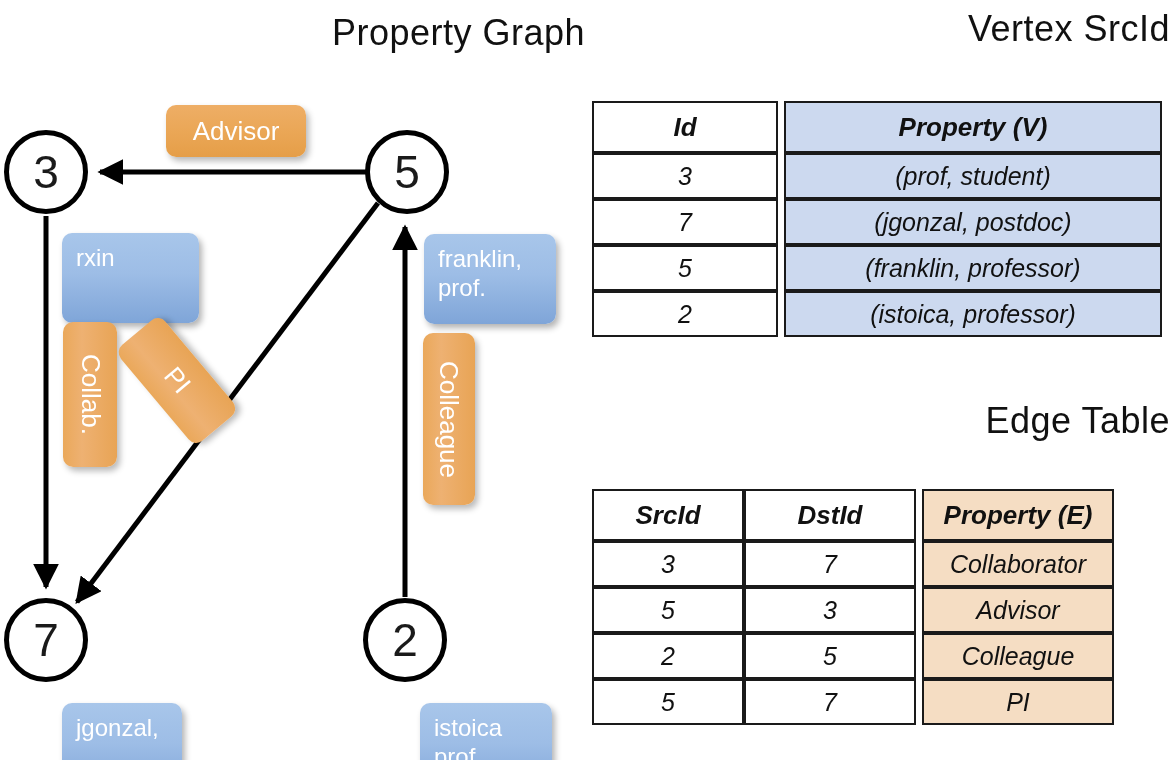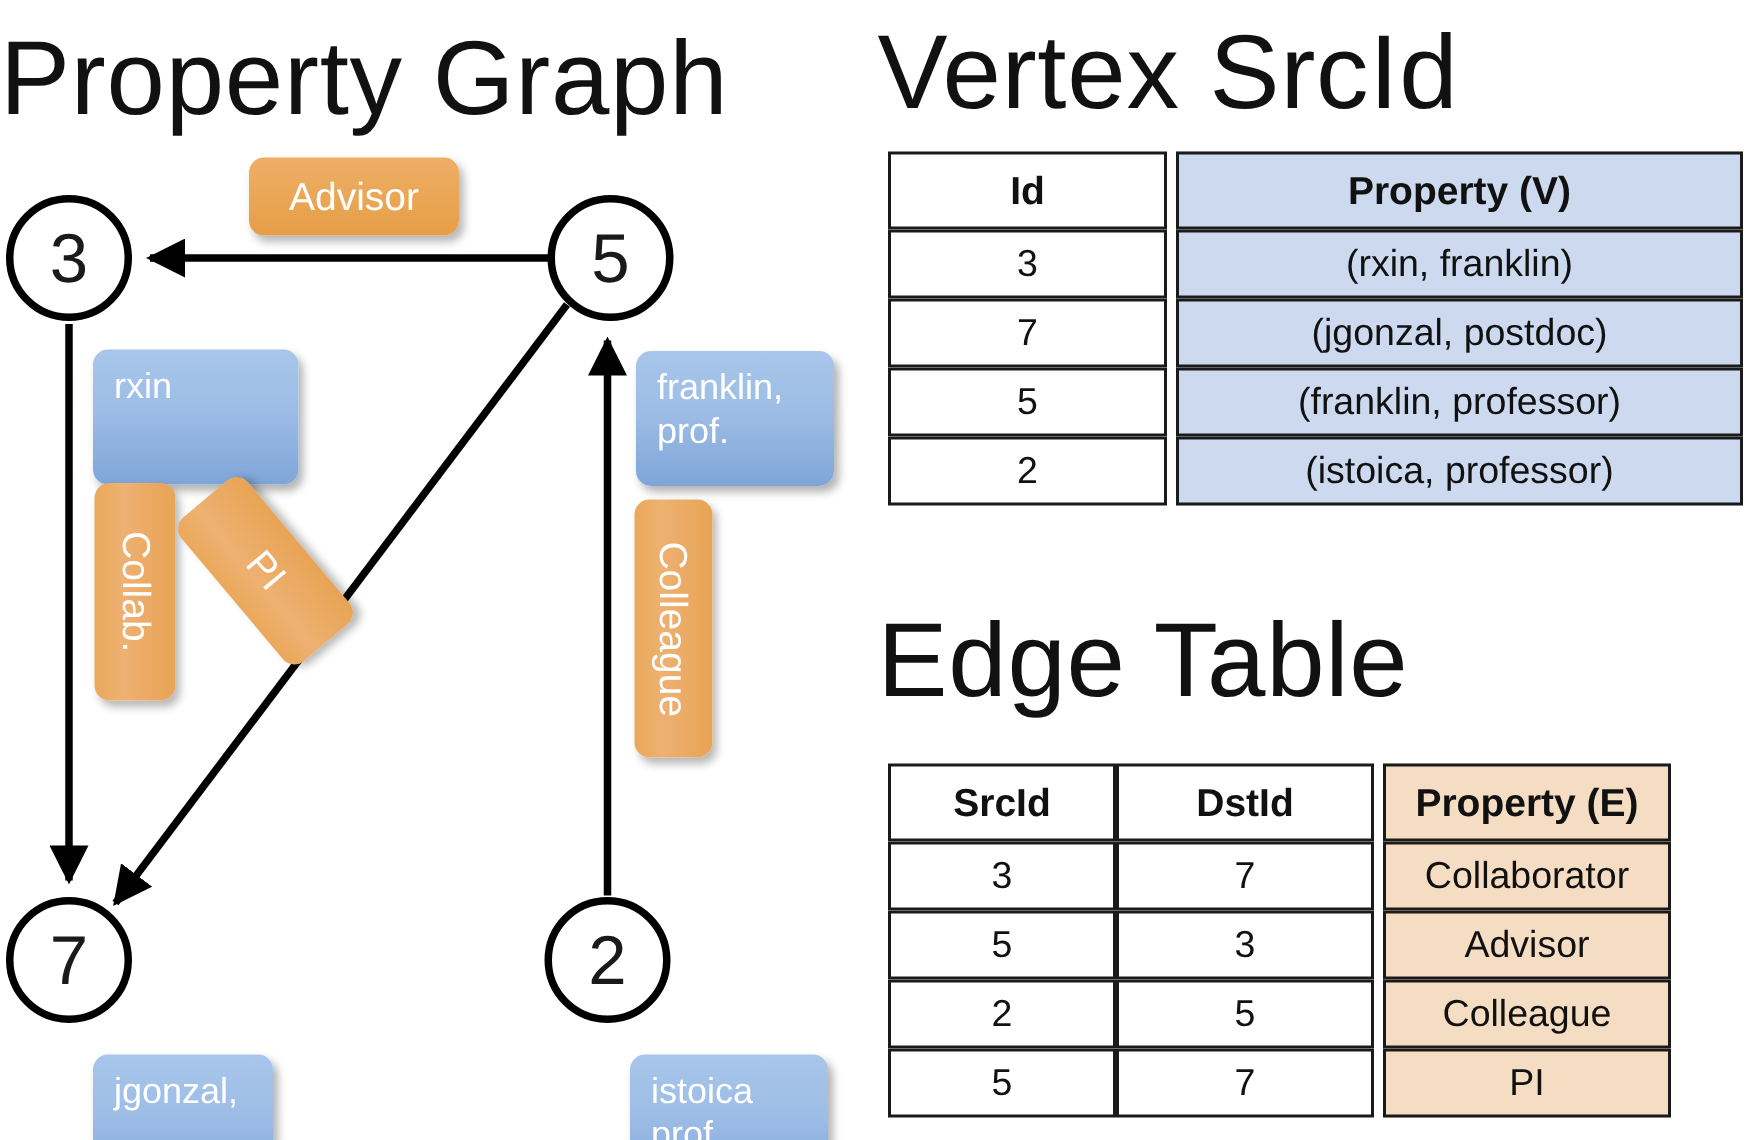--- a/index.html
+++ b/index.html
@@ -14,25 +14,25 @@
     overflow: hidden;
     font-family: "Liberation Sans", sans-serif;
     color: #000;
   }
 
   
   .title {
     position: absolute;
     font-family: "Liberation Sans", sans-serif;
     font-weight: 300;
-    font-size: 70px;
+    font-size: 36px;
     letter-spacing: 0.5px;
     color: #111;
     white-space: nowrap;
-    text-align: left;
+    text-align: right;
   }
   #title-property-graph { left: 0px;   top: 12px;  width: 585px; }
   #title-vertex-table   { left: 585px; top: 8px;   width: 585px; }
   #title-edge-table     { left: 585px; top: 400px; width: 585px; }
 
   
   #graph-panel {
     position: absolute;
     left: 0; top: 0;
     width: 585px; height: 760px;
@@ -125,20 +125,21 @@
     white-space: nowrap;
   }
 
   
   .tbl {
     position: absolute;
     border-collapse: separate;
     border-spacing: 0;
     font-family: "Liberation Sans", sans-serif;
     font-weight: 300;
+    font-style: italic;
   }
   .tbl td, .tbl th {
     border: 2px solid #1a1a1a;
     text-align: center;
     font-weight: 300;
     font-size: 25px;
     color: #111;
     padding: 0;
     height: 46px;
     box-sizing: border-box;
@@ -155,21 +156,21 @@
     width: 6px;
     padding: 0;
   }
   .prop-v { background: #ccd9ef !important; }
   .prop-e { background: #f5ddc3 !important; }
 
   #vertex-table { left: 592px; top: 101px; }
   #vertex-table .col-id   { width: 186px; }
   #vertex-table .col-prop { width: 378px; }
 
-  #edge-table { left: 592px; top: 509px; }
+  #edge-table { left: 592px; top: 489px; }
   #edge-table .col-src  { width: 152px; }
   #edge-table .col-dst  { width: 172px; }
   #edge-table .col-prop { width: 192px; }
 </style>
 </head>
 <body>
 
 <div class="title" id="title-property-graph">Property Graph</div>
 <div class="title" id="title-vertex-table">Vertex SrcId</div>
 <div class="title" id="title-edge-table">Edge Table</div>
@@ -229,21 +230,21 @@
 <table class="tbl" id="vertex-table">
   <tbody>
       <tr>
     <th class="col-id">Id</th>
     <td class="gap"></td>
     <th class="col-prop prop-v">Property (V)</th>
   </tr>
   <tr>
     <td class="col-id">3</td>
     <td class="gap"></td>
-    <td class="col-prop prop-v">(rxin, franklin)</td>
+    <td class="col-prop prop-v">(prof, student)</td>
   </tr>
   <tr>
     <td class="col-id">7</td>
     <td class="gap"></td>
     <td class="col-prop prop-v">(jgonzal, postdoc)</td>
   </tr>
   <tr>
     <td class="col-id">5</td>
     <td class="gap"></td>
     <td class="col-prop prop-v">(franklin, professor)</td>

